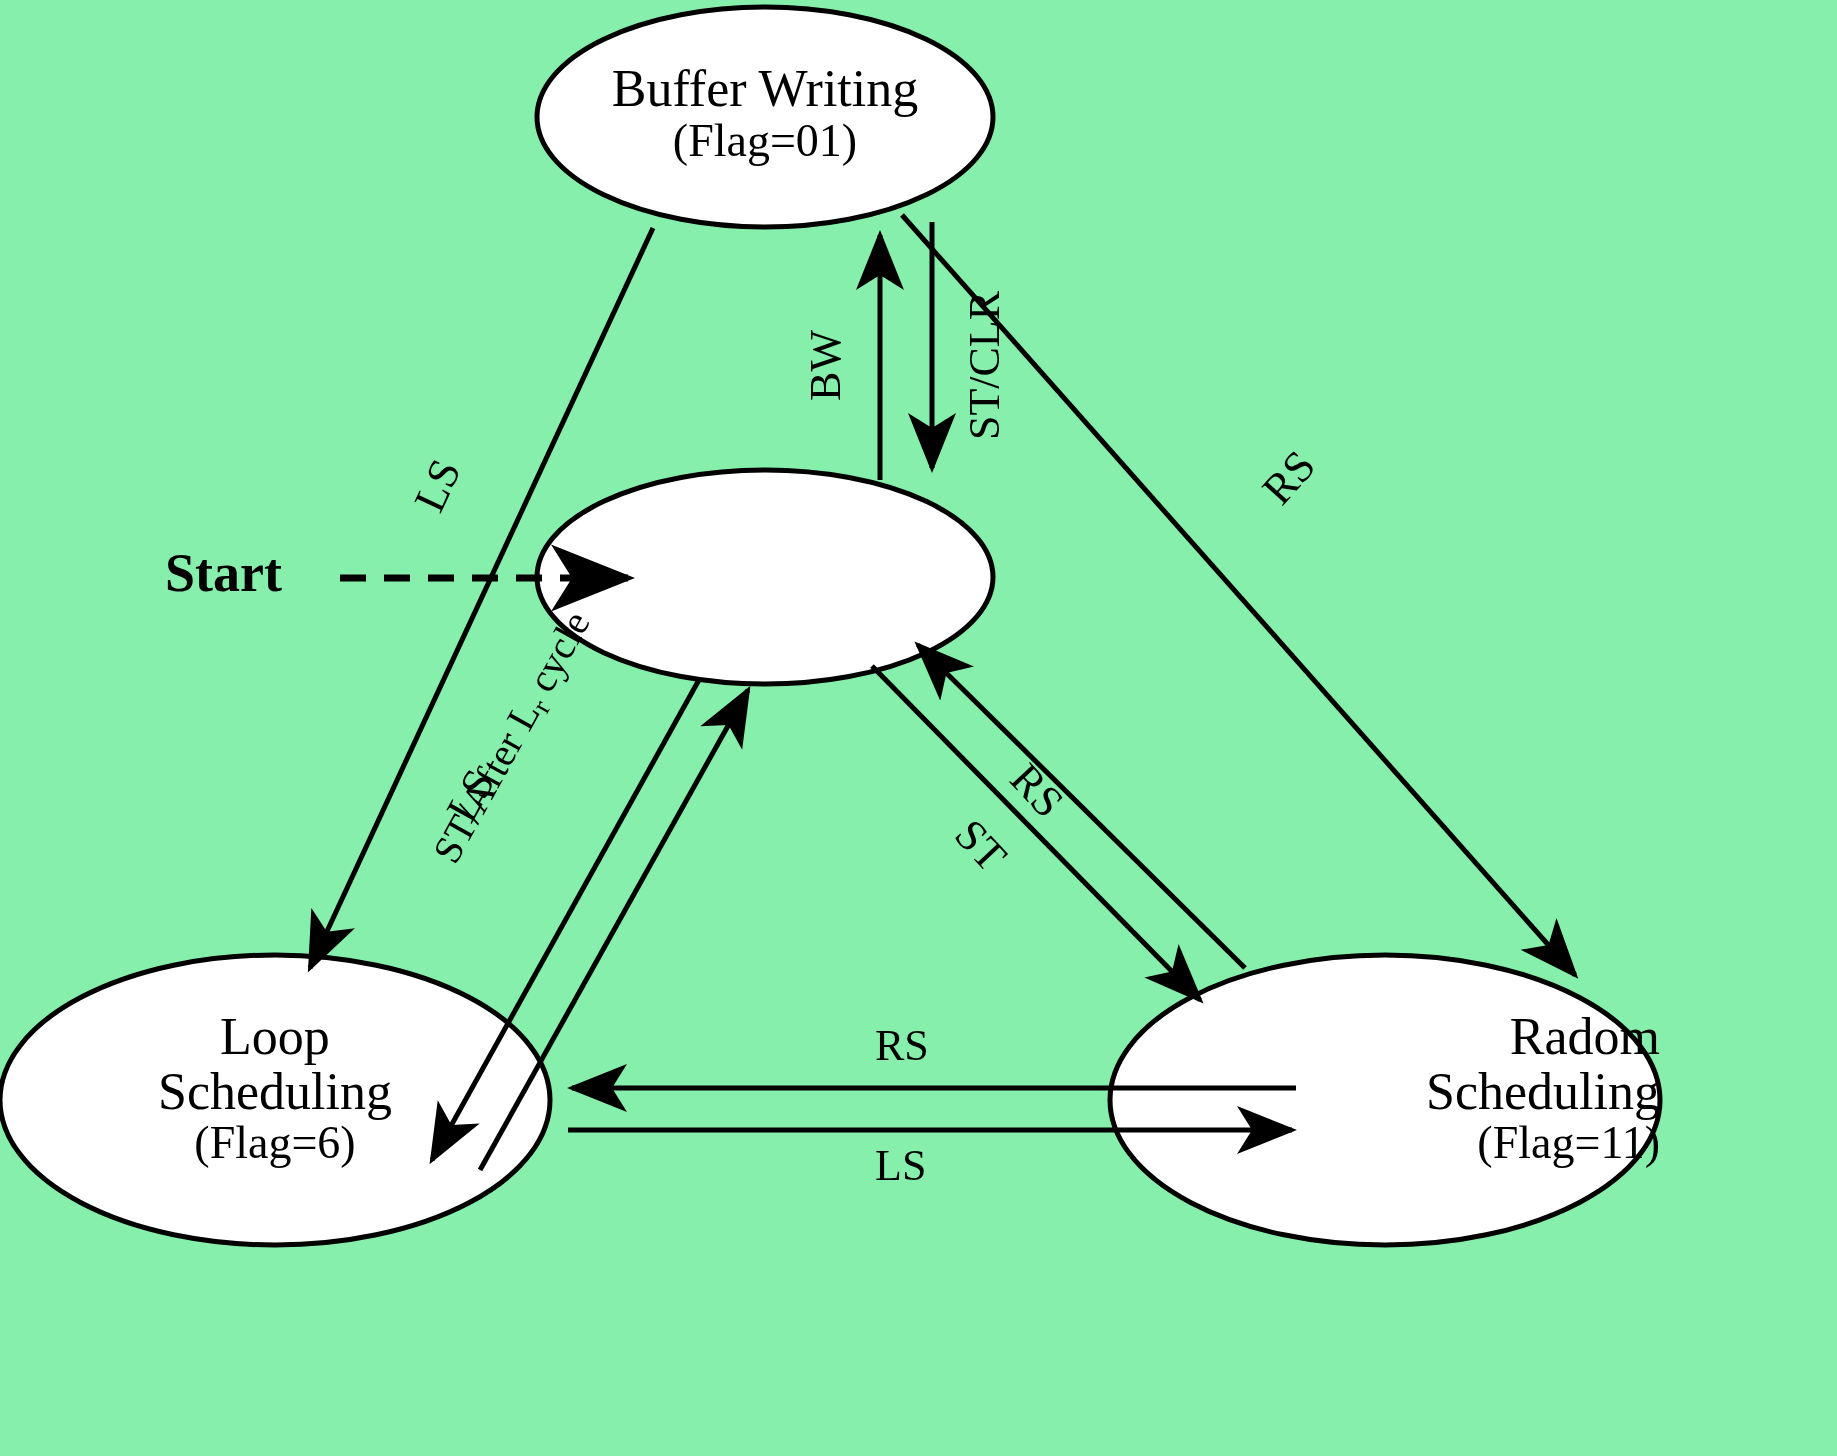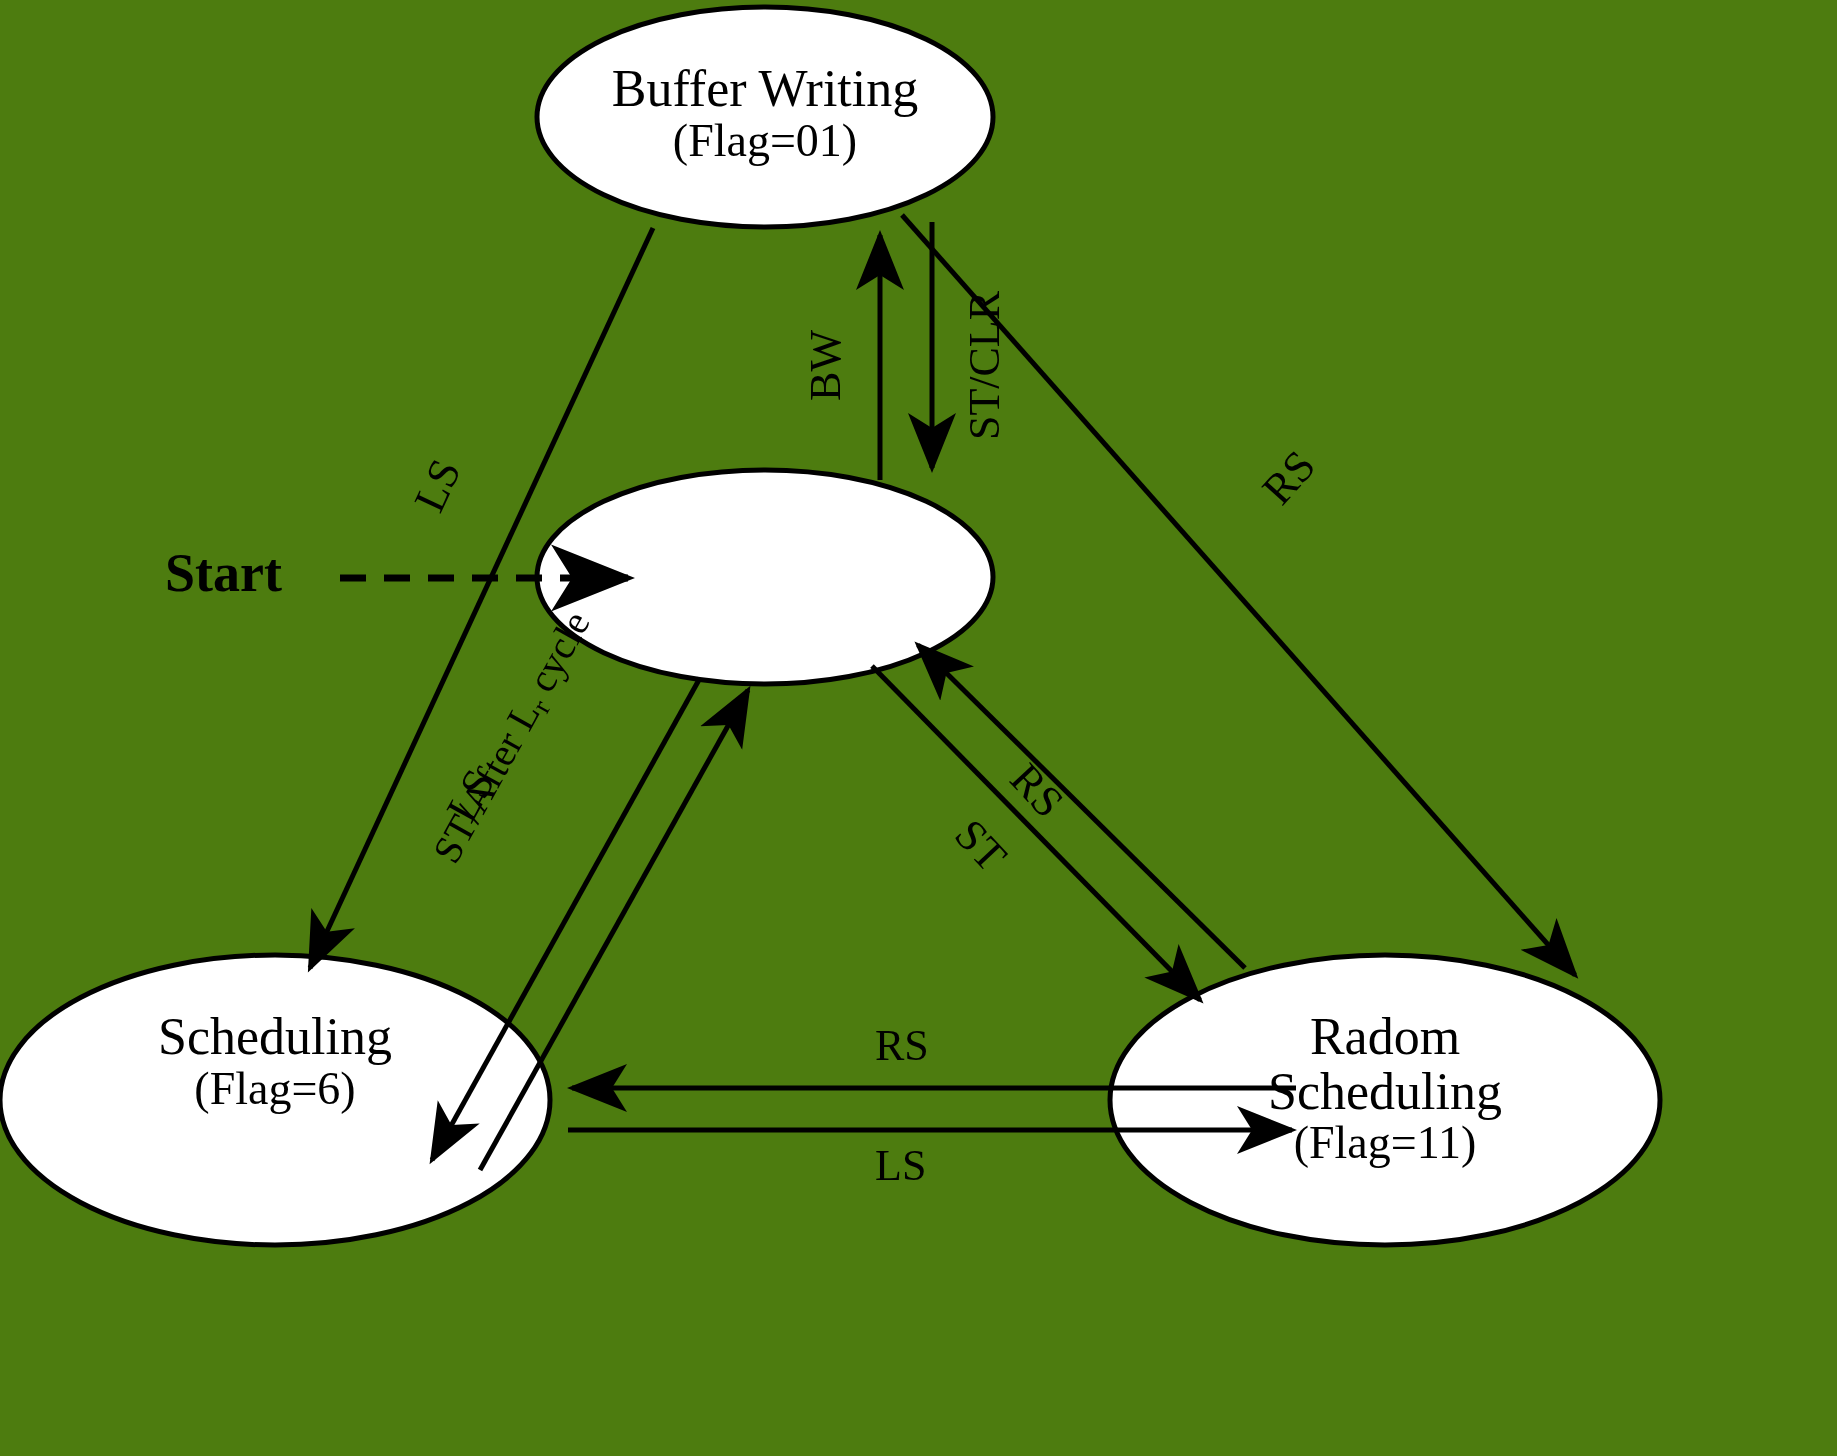--- a/index.html
+++ b/index.html
@@ -1,19 +1,19 @@
 <!DOCTYPE html>
 <html><head>
 <meta charset="utf-8">
 <style>
   html,body{margin:0;padding:0;background:#ffffff;}
   #stage{
     position:relative;
     width:1837px;height:1456px;
-    background:#4d7c0f;
+    background:#86efac;
     font-family:"Liberation Serif","DejaVu Serif",serif;
     overflow:hidden;
   }
   #diagram{position:absolute;left:0;top:0;width:1837px;height:1456px;}
 
   .node-label{
     position:absolute;
     text-align:center;
     color:#000000;
     line-height:1.05;
@@ -86,25 +86,26 @@
     <line x1="568" y1="1130" x2="1292" y2="1130" stroke="#000000" stroke-width="5" marker-end="url(#arrowHead)"></line>
   </svg>
 
   <div class="node-label" style="left:465px;top:62px;width:600px;">
     <div class="node-title">Buffer Writing</div>
     <div class="node-flag">(Flag=01)</div>
   </div>
 
 
   <div class="node-label" style="left:0px;top:1010px;width:550px;">
+    <div class="node-title">Loop</div>
     <div class="node-title">Scheduling</div>
     <div class="node-flag">(Flag=6)</div>
   </div>
 
-  <div class="node-label" style="left:1110px;top:1010px;width:550px;">
+  <div class="node-label" style="left:1110px;top:1010px;width:550px;text-align:right;">
     <div class="node-title">Radom</div>
     <div class="node-title">Scheduling</div>
     <div class="node-flag">(Flag=11)</div>
   </div>
 
   <div class="start-label" style="left:165px;top:542px;">Start</div>
 
   <div class="edge-label" style="left:790px;top:340px;transform:rotate(-90deg);">BW</div>
 
   <div class="edge-label" style="left:910px;top:340px;transform:rotate(-90deg);">ST/CLR</div>

